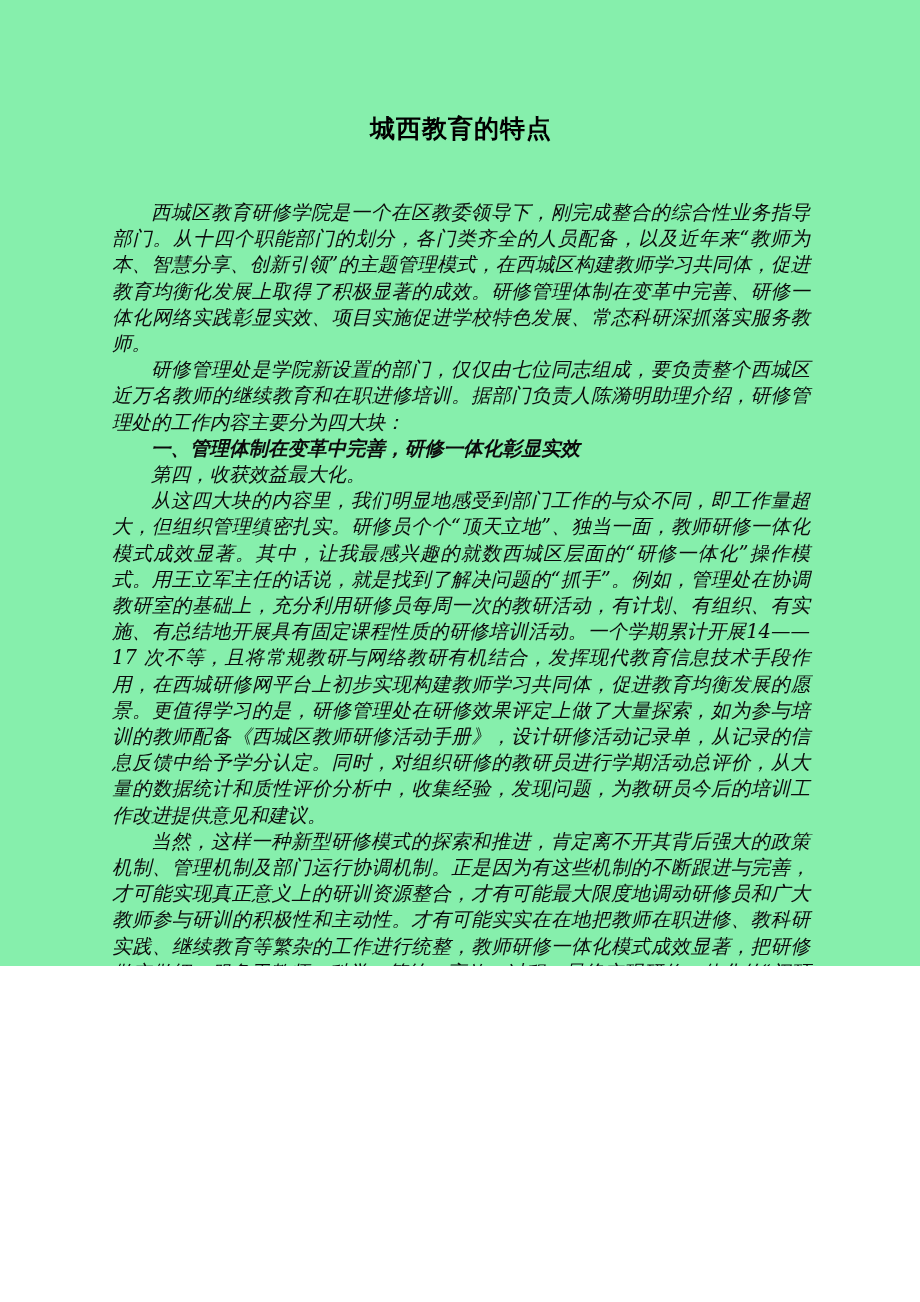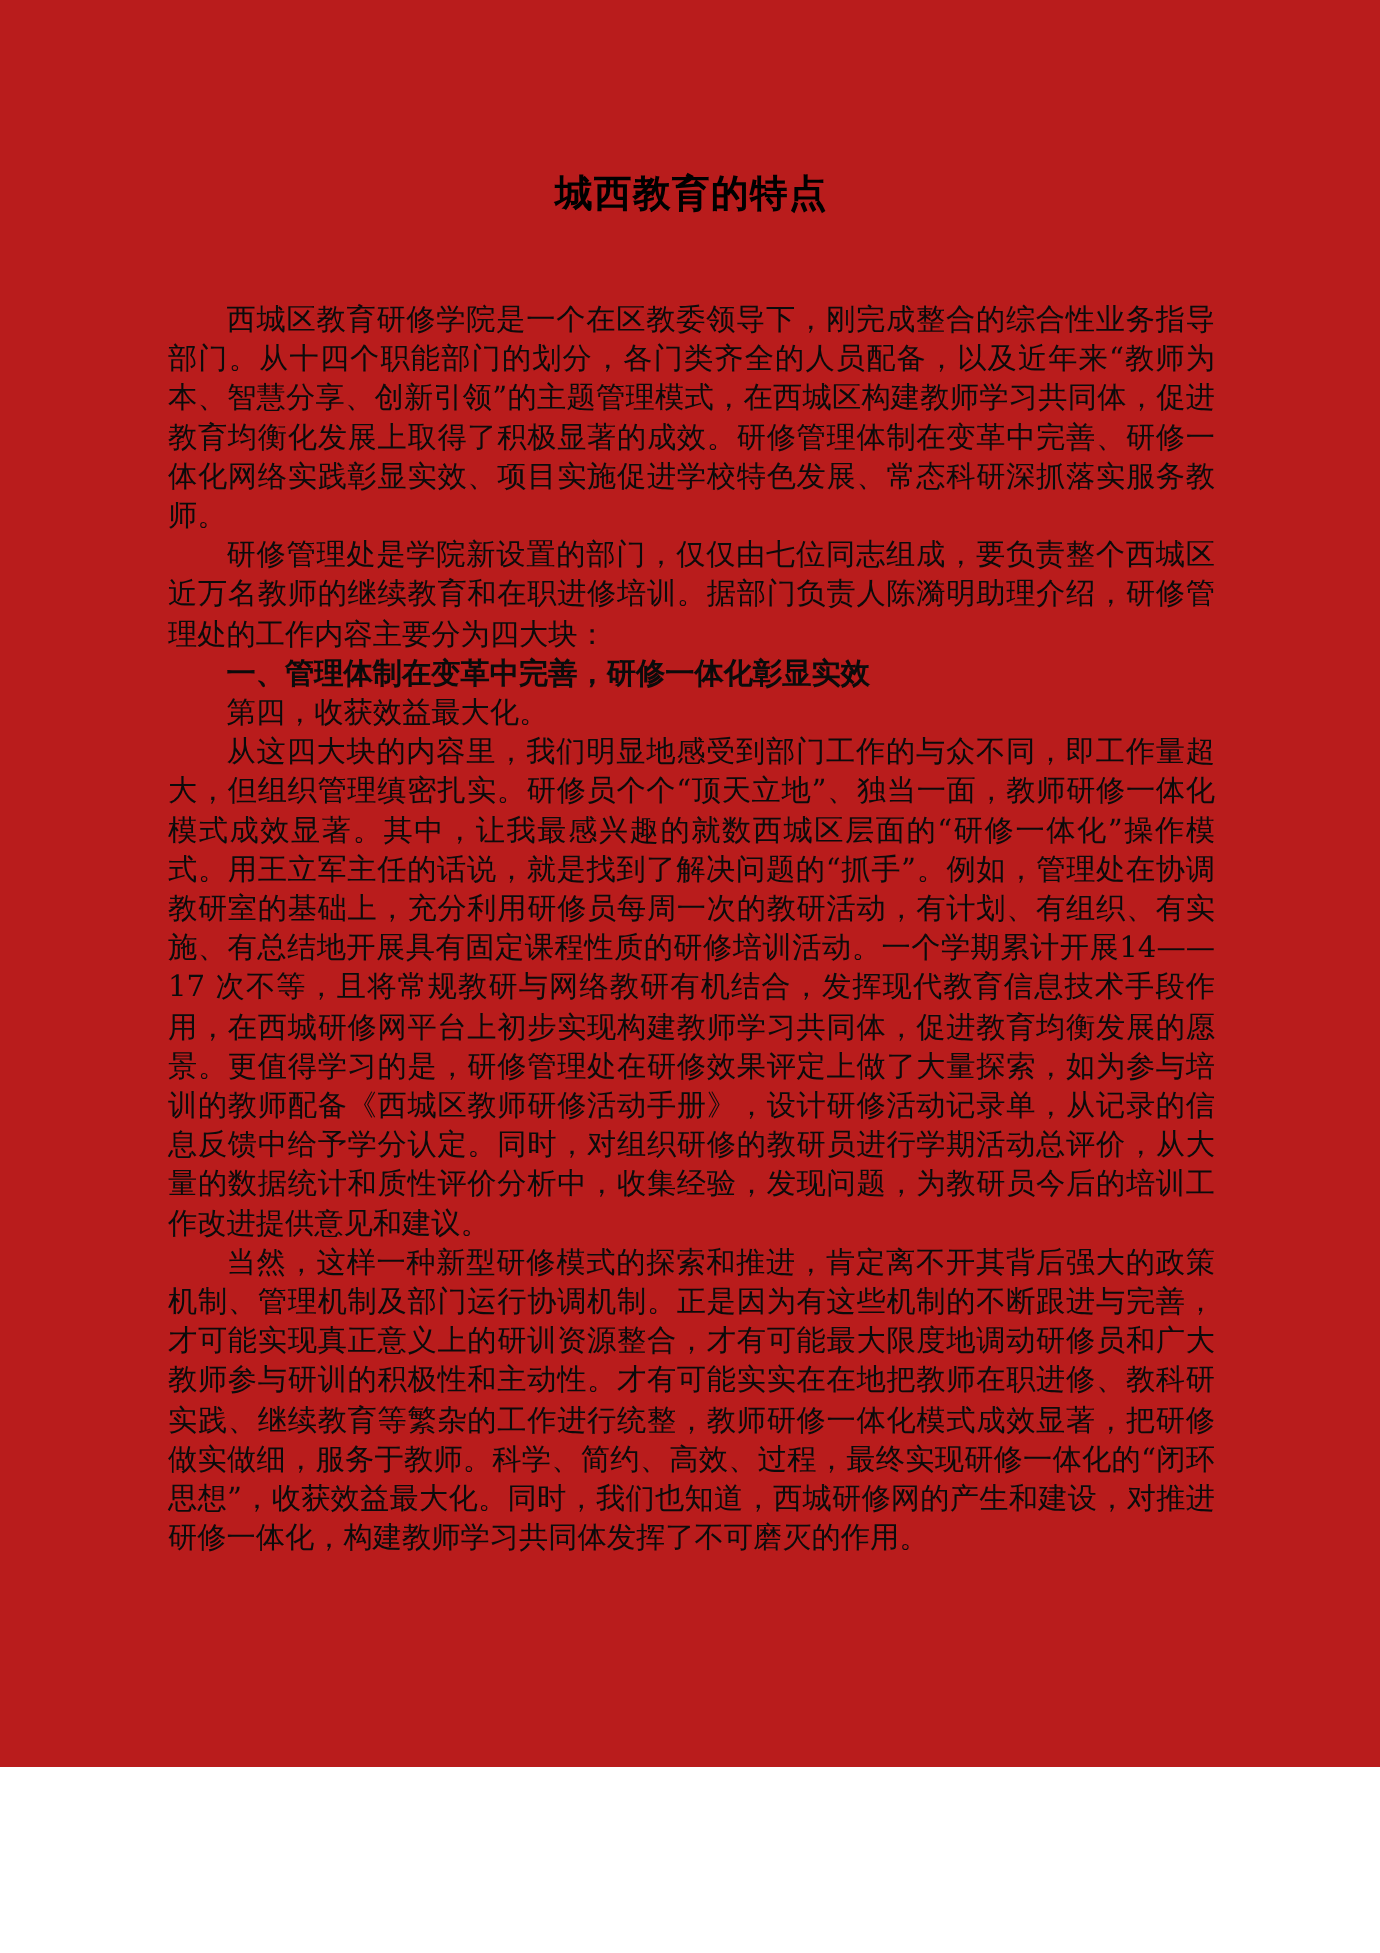--- a/index.html
+++ b/index.html
@@ -3,22 +3,22 @@
 <meta charset="utf-8">
 <style>
   html, body {
     margin: 0;
     padding: 0;
     background: #ffffff;
   }
   .page {
     position: relative;
     width: 920px;
-    height: 1178px;
-    background: #b91c1c;
+    height: 966px;
+    background: #86efac;
     margin: 0 auto;
     overflow: hidden;
     box-sizing: border-box;
   }
   .content {
     position: absolute;
     left: 112px;
     top: 0;
     width: 698px;
   }
@@ -39,20 +39,21 @@
   p.para {
     font-family: "DejaVu Serif", "Liberation Serif", serif;
     font-size: 19.5px;
     line-height: 26.2px;
     color: #0b0b0b;
     margin: 0;
     text-align: justify;
     text-justify: inter-ideograph;
     text-indent: 2em;
     word-break: break-all;
+    font-style: italic;
   }
   p.para.heading {
     font-weight: bold;
   }
 </style>
 </head>
 <body>
 
 <div class="page">
   <div class="content">

